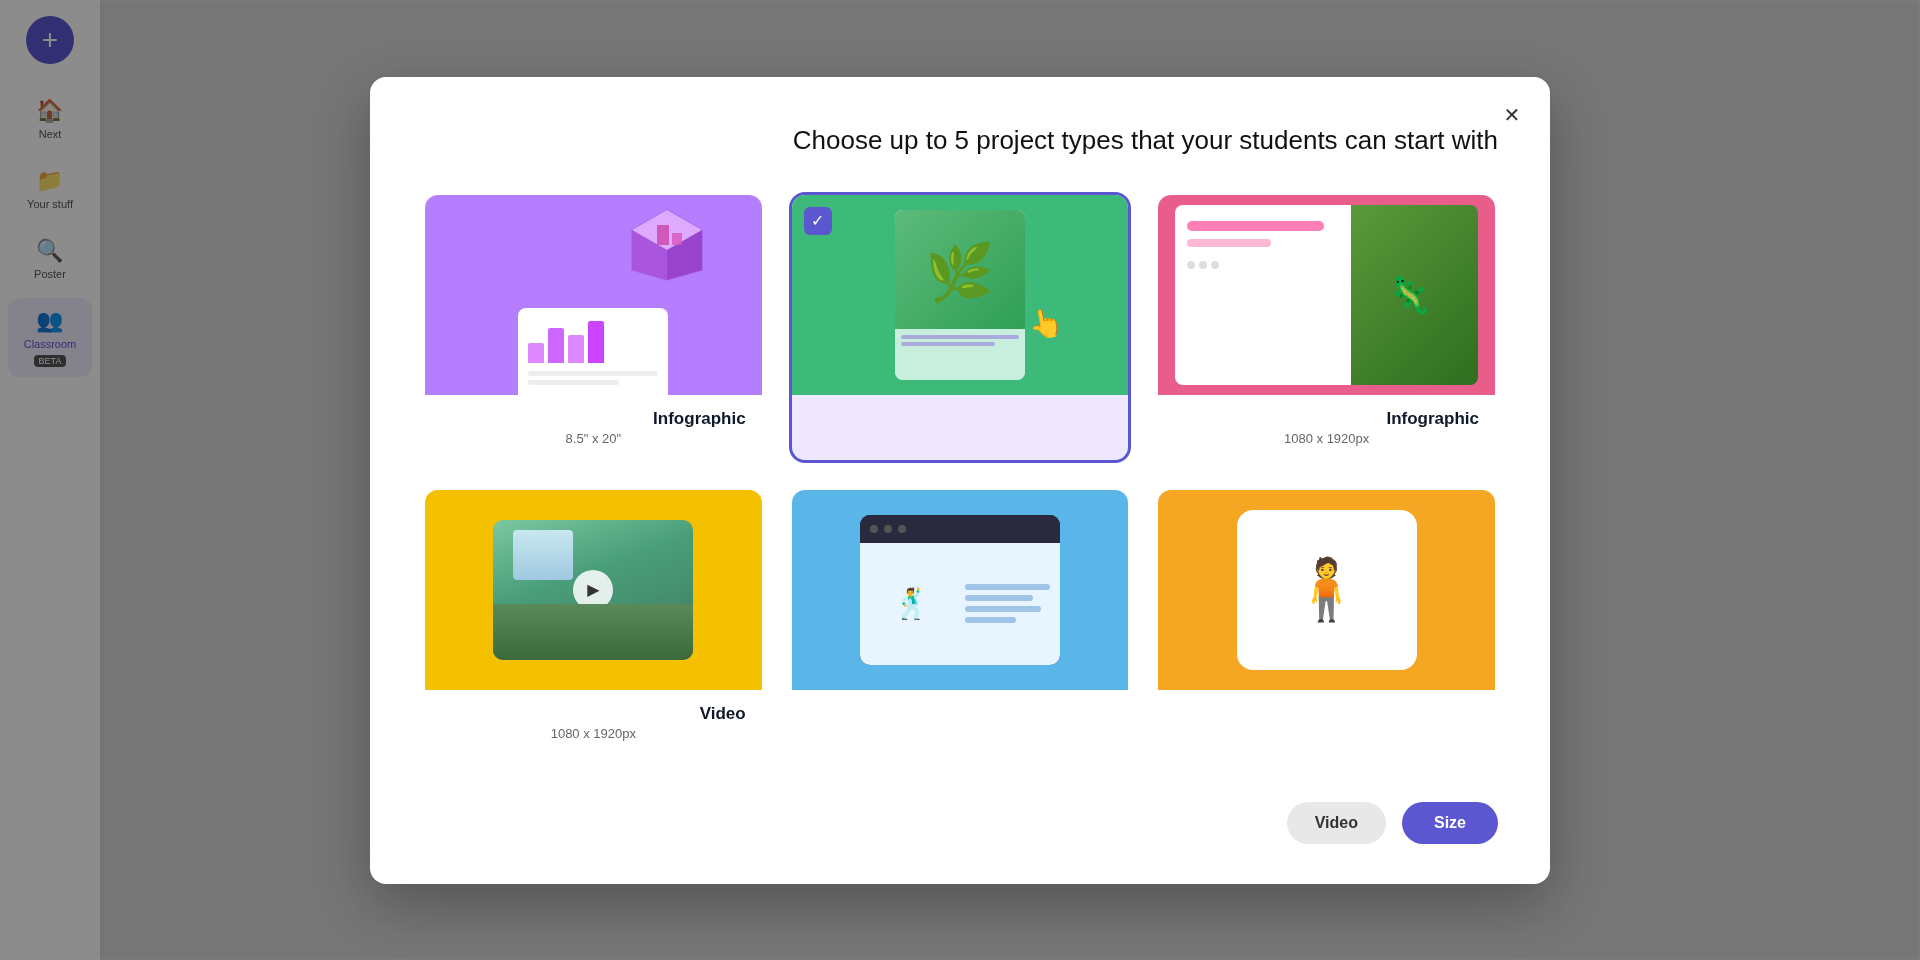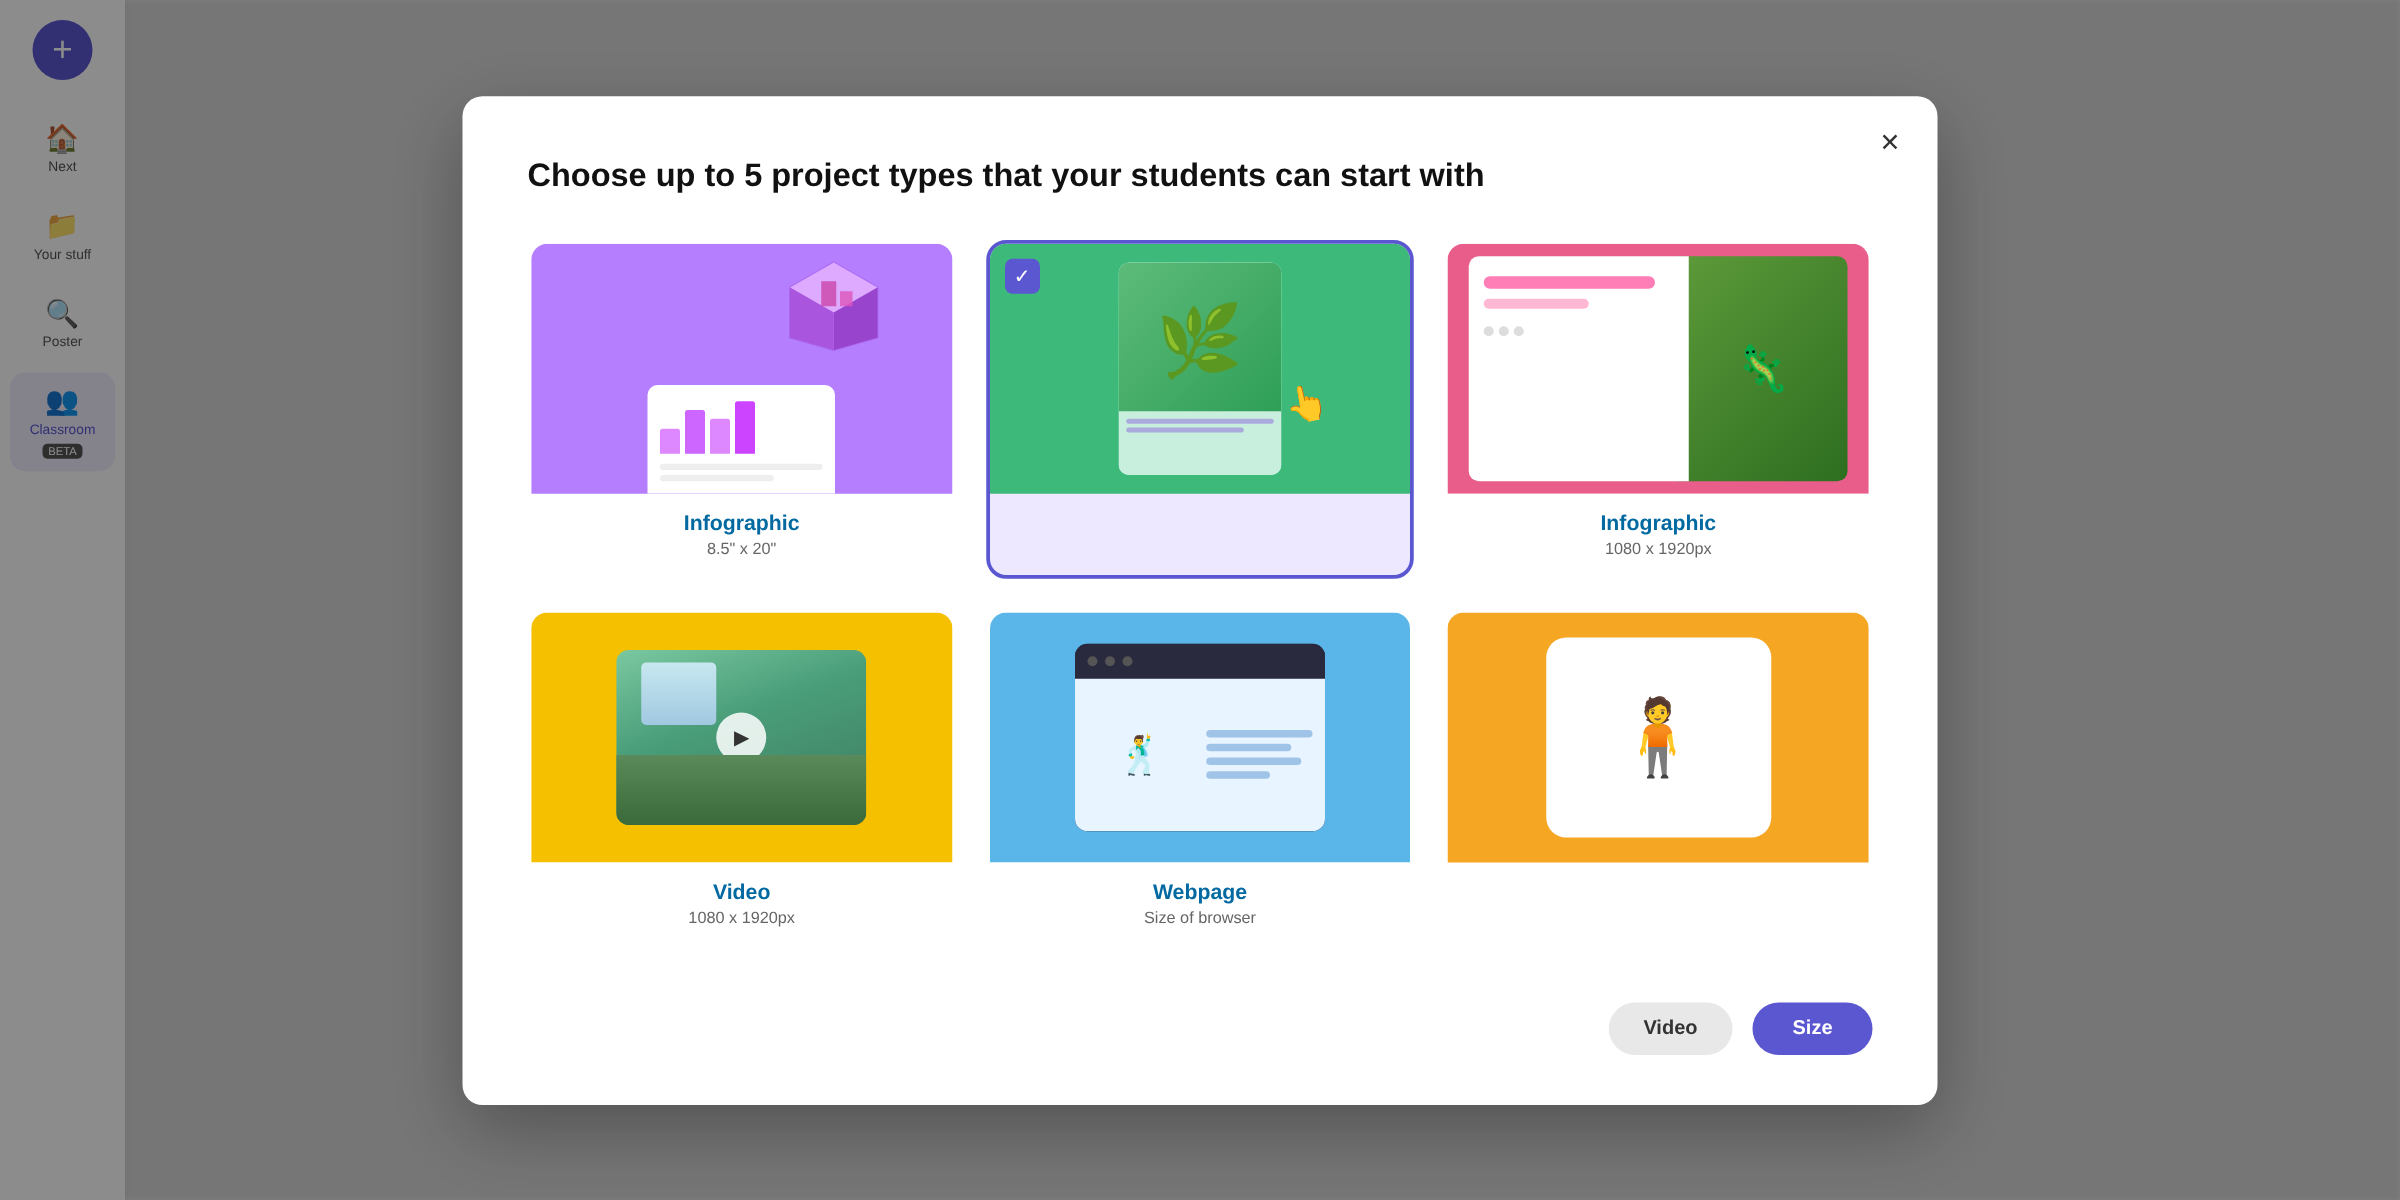--- a/index.html
+++ b/index.html
@@ -144,23 +144,24 @@
       font-size: 20px;
       color: #333;
       cursor: pointer;
       display: flex;
       align-items: center;
       justify-content: center;
     }
 
     .modal-title {
       font-size: 26px;
-      font-weight: 700;
+      font-weight: 400;
       color: #111;
       margin-bottom: 36px;
+      text-align: right;
     }
 
     
     .project-grid {
       display: grid;
       grid-template-columns: repeat(3, 1fr);
       gap: 24px;
       margin-bottom: 36px;
     }
 
@@ -223,22 +224,22 @@
       background: #fff;
     }
 
     .project-card.selected .project-card-info {
       background: #ede8ff;
     }
 
     .project-card-name {
       font-size: 17px;
       font-weight: 600;
-      color: #0369a1;
-      text-align: center;
+      color: #0f172a;
+      text-align: right;
     }
 
     .project-card-size {
       font-size: 13px;
       color: #666;
       text-align: center;
       margin-top: 2px;
     }
 
     
@@ -606,24 +607,20 @@
                 <div class="browser-lines">
                   <div class="browser-line" style="width:100%;"></div>
                   <div class="browser-line" style="width:80%;"></div>
                   <div class="browser-line" style="width:90%;"></div>
                   <div class="browser-line" style="width:60%;"></div>
                 </div>
               </div>
             </div>
           </div>
         </div>
-        <div class="project-card-info">
-          <div class="project-card-name">Webpage</div>
-          <div class="project-card-size">Size of browser</div>
-        </div>
       </div>
 
       <div class="project-card">
         <div class="project-card-thumbnail thumb-drawing">
           <div class="drawing-illustration">
             <div class="drawing-frame">
               <div style="font-size:60px;">🧍</div>
             </div>
           </div>
         </div>

